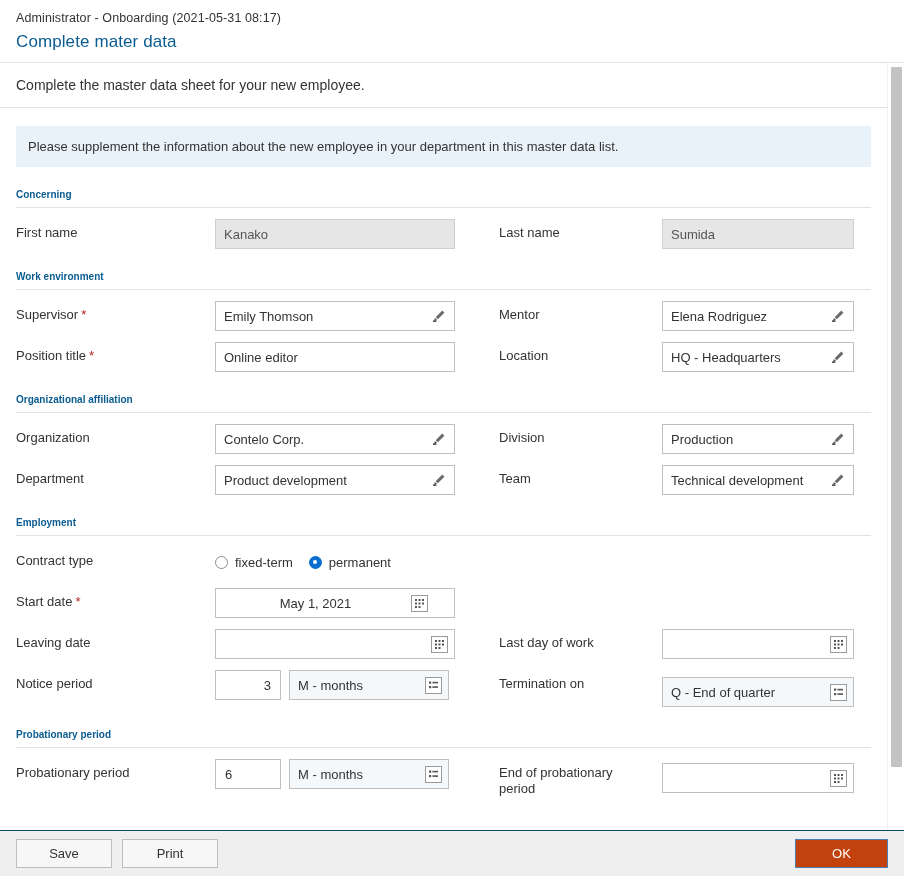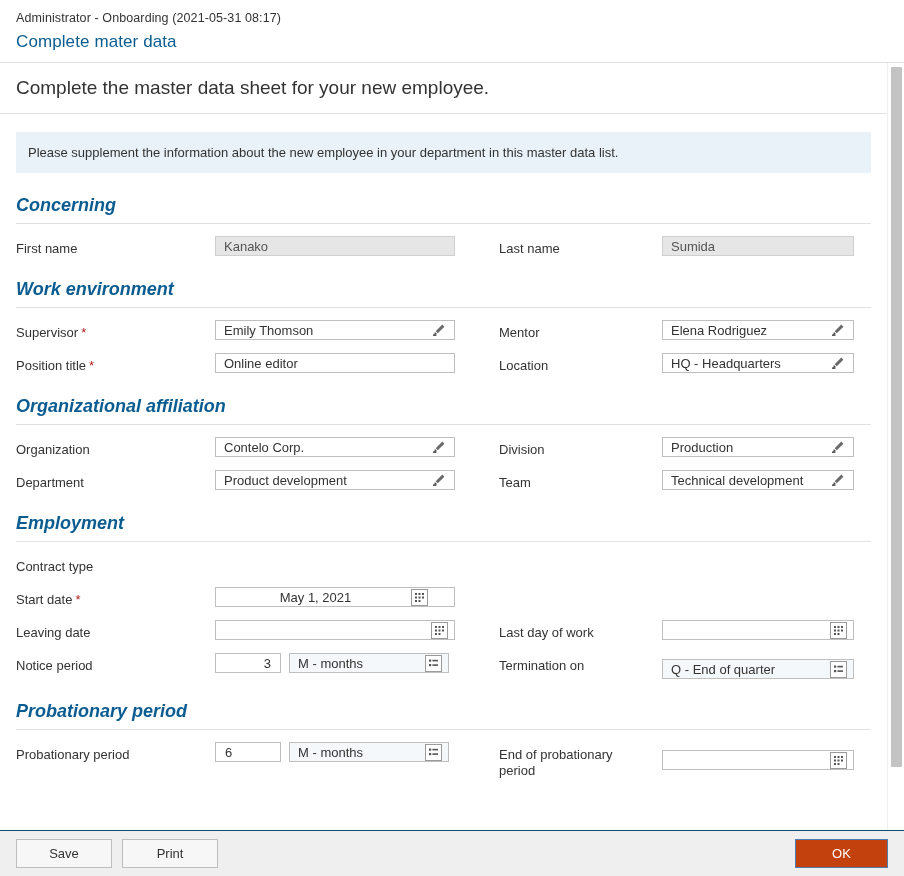--- a/index.html
+++ b/index.html
@@ -46,44 +46,43 @@
     background: #ffffff;
     overflow: hidden;
   }
   .content {
     position: absolute;
     top: 0; left: 0; right: 17px; bottom: 0;
     overflow: hidden;
   }
   .subtitle-row {
     padding: 14px 16px 14px 16px;
-    font-size: 19px;
+    font-size: 14px;
     color: #333333;
     border-bottom: 1px solid #e2e2e2;
   }
   .body-area { padding: 0 16px; }
 
   .notice {
     margin: 18px 0 0 0;
     background: #e8f2f8;
     color: #333333;
     font-size: 13px;
     padding: 12px 12px;
     line-height: 17px;
   }
 
   
   .section-title {
-    font-size: 18px;
+    font-size: 10px;
     font-weight: bold;
     color: #0a5c91;
     margin: 22px 0 0 0;
     padding-bottom: 7px;
     border-bottom: 1px solid #e2e2e2;
-    font-style: italic;
   }
 
   .row {
     display: flex;
     align-items: flex-start;
     margin-top: 11px;
   }
   .cell {
     display: flex;
     align-items: center;
@@ -100,21 +99,21 @@
     padding-top: 6px;
     align-self: flex-start;
   }
   .cell.left  .lbl { width: 199px; }
   .cell.right .lbl { width: 163px; }
   .req { color: #b02020; margin-left: 3px; }
 
   
   .field {
     position: relative;
-    height: 20px;
+    height: 30px;
     border: 1px solid #bfbfbf;
     background: #ffffff;
     display: flex;
     align-items: center;
     padding: 0 6px 0 8px;
     font-size: 13px;
     color: #333333;
   }
   .field.disabled {
     background: #e6e6e6;
@@ -375,20 +374,30 @@
                   </svg>
                 </span>
             </div>
           </div>
         </div>
 
         <div class="section-title">Employment</div>
         <div class="row">
           <div class="cell left">
             <div class="lbl">Contract type</div>
+            <div class="radios">
+              <div class="radio-item">
+                <span class="rb"></span>
+                <span class="radio-label">fixed-term</span>
+              </div>
+              <div class="radio-item">
+                <span class="rb on"></span>
+                <span class="radio-label">permanent</span>
+              </div>
+            </div>
           </div>
         </div>
         <div class="row">
           <div class="cell left">
             <div class="lbl"><span>Start date</span><span class="req">*</span></div>
             <div class="field w240 center">
               <span class="txt">May 1, 2021</span>
               <span class="ic boxed">
                   <svg width="11" height="11" viewBox="0 0 11 11">
                     <rect x="1" y="1" width="2" height="2" fill="#555"></rect>

